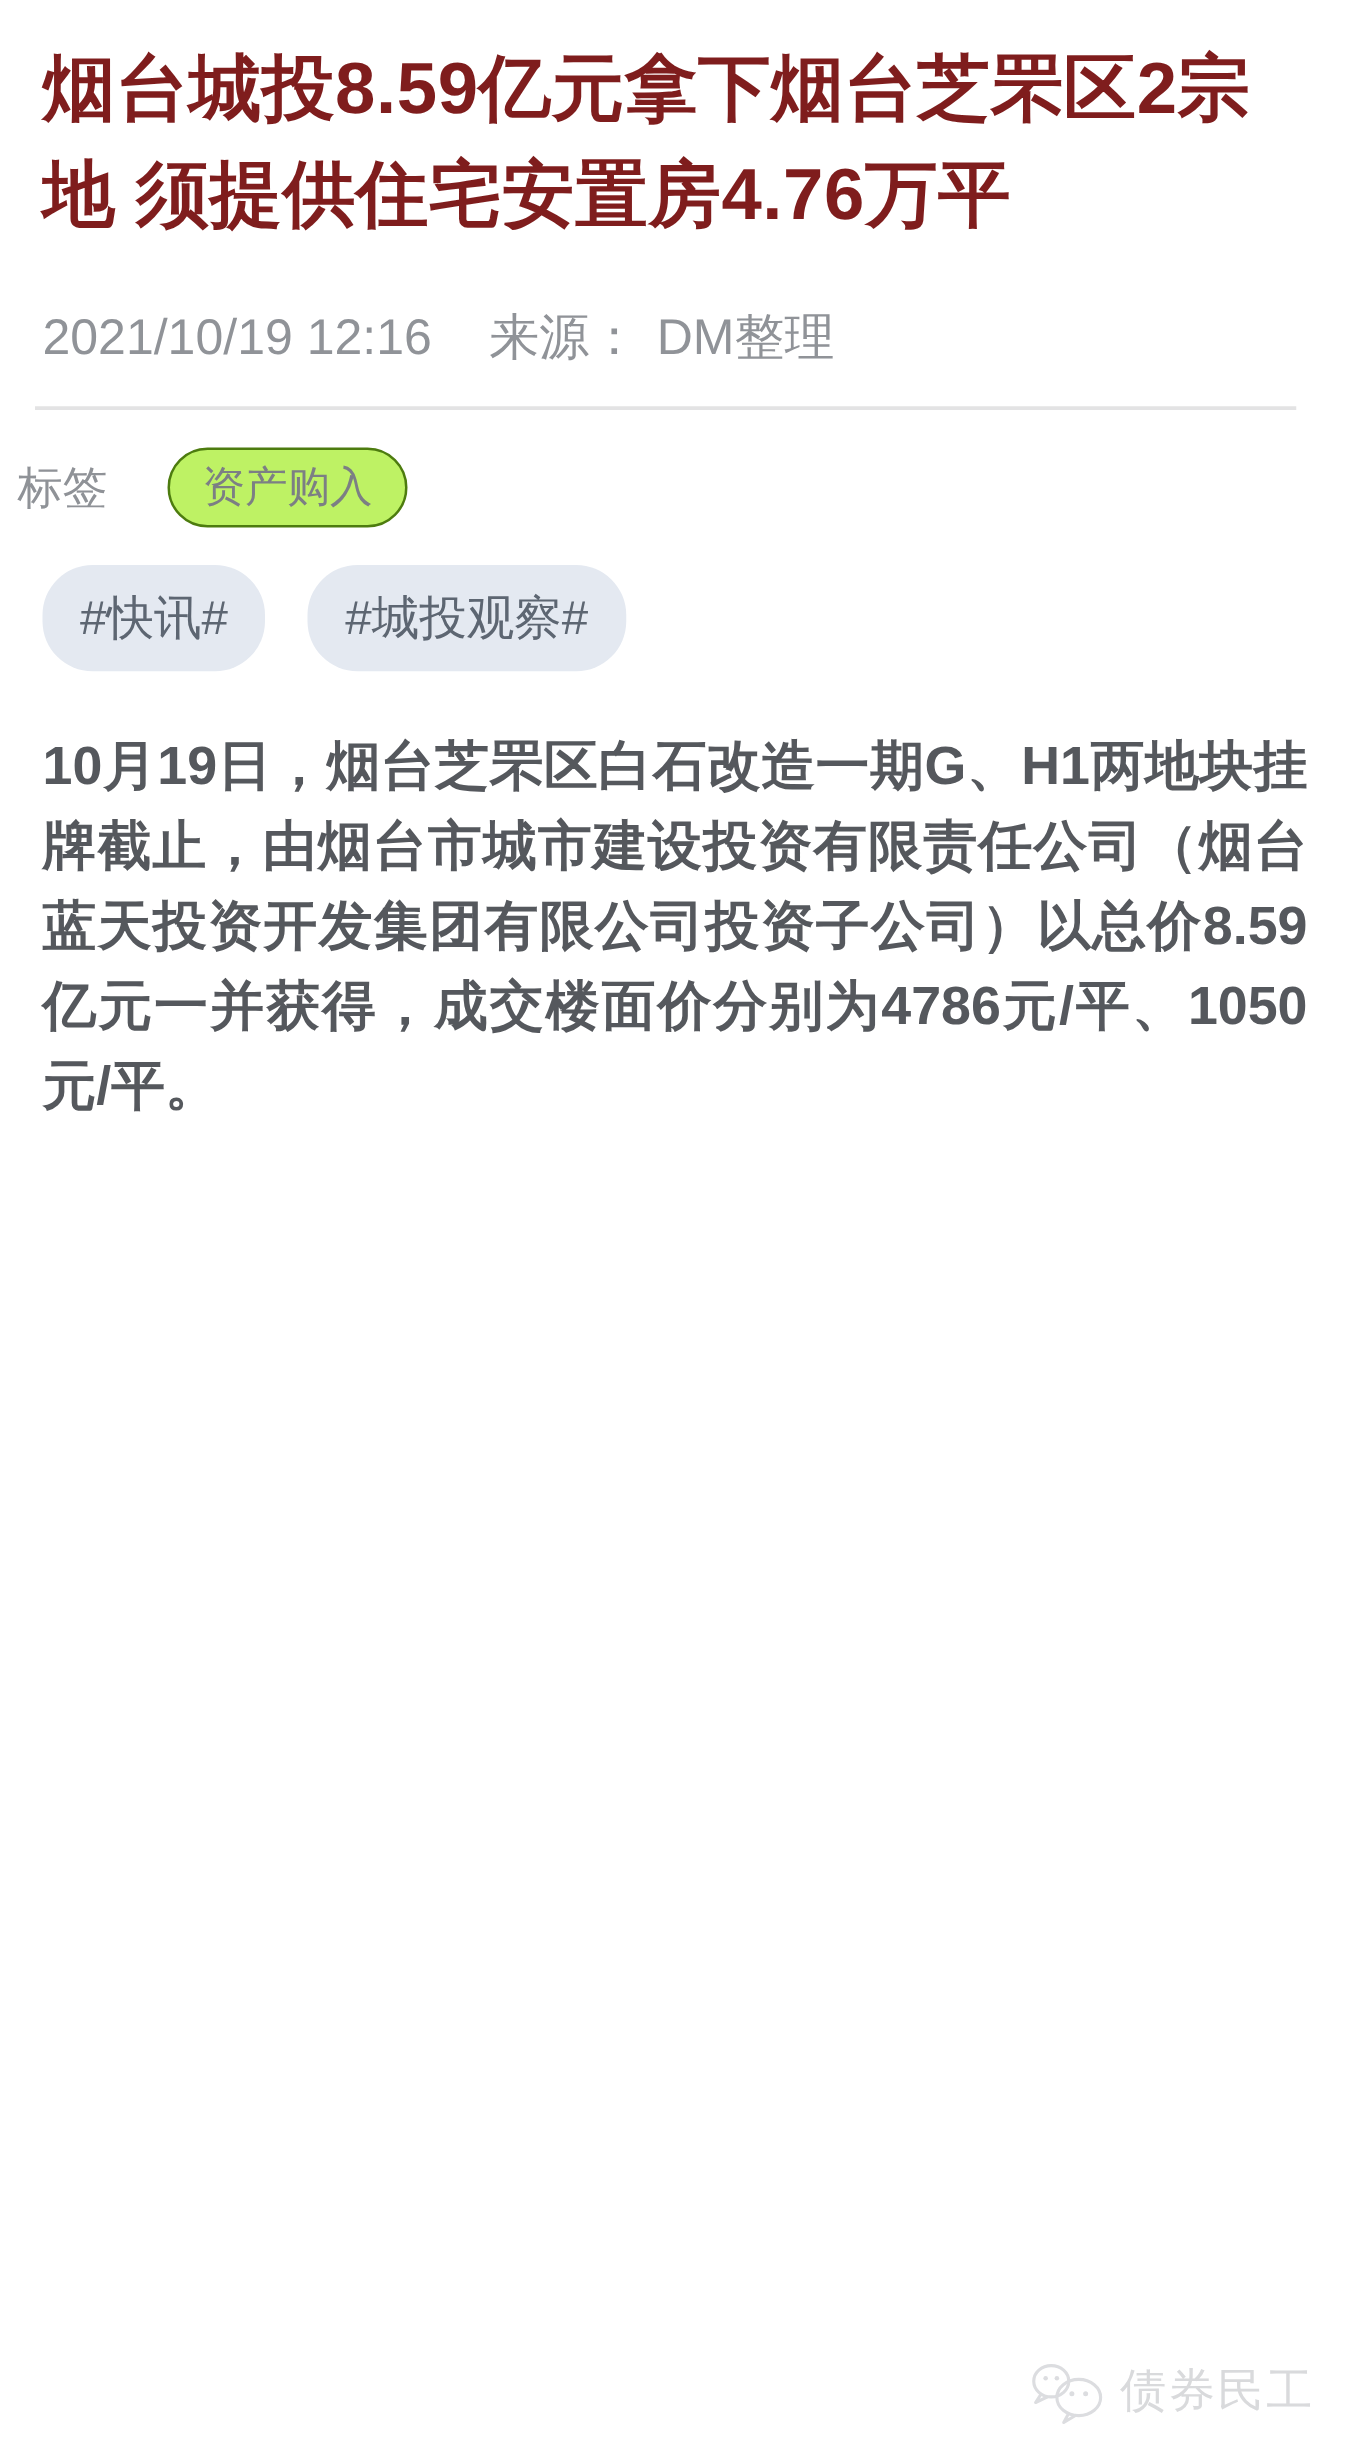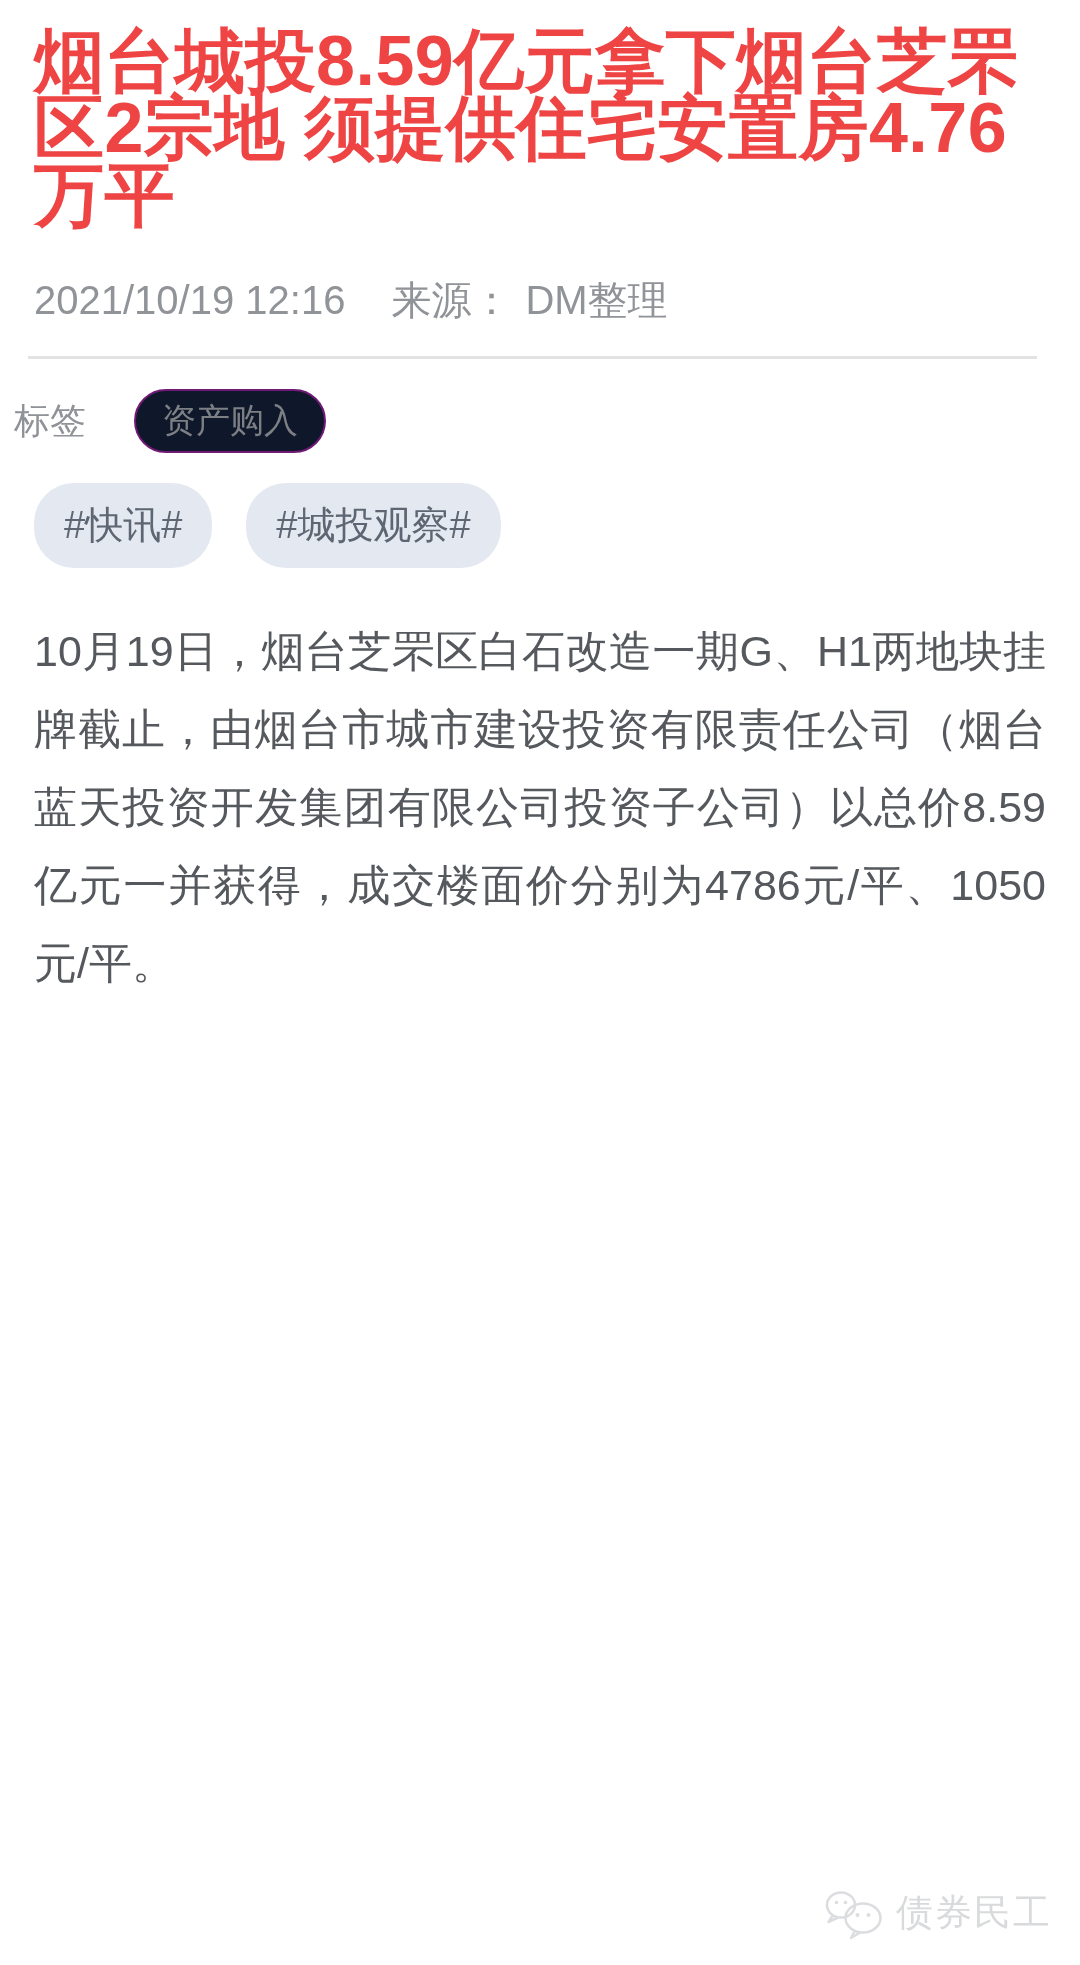--- a/index.html
+++ b/index.html
@@ -1,60 +1,60 @@
 <!DOCTYPE html>
 <html lang="zh"><head>
 <meta charset="utf-8">
 <style>
   html,body{margin:0;padding:0;background:#ffffff;}
   body{width:1080px;font-family:"Liberation Sans","DejaVu Sans",sans-serif;}
   .page{position:relative;width:1080px;height:1965px;background:#ffffff;overflow:hidden;box-sizing:border-box;}
 
   .article-title{
     margin:28px 34px 0 34px;
-    font-size:70px;line-height:67px;font-weight:bold;
-    color:#ef4444;letter-spacing:0.5px;
+    font-size:58px;line-height:85px;font-weight:bold;
+    color:#7f1d1d;letter-spacing:0.5px;
   }
 
   .meta-row{
     margin:44px 34px 0 34px;
     display:flex;align-items:baseline;gap:46px;
     font-size:40px;color:#909398;
   }
   .meta-source{display:flex;gap:14px;}
 
   .separator{
     margin:28px 43px 0 28px;border:none;height:0;
     border-top:3px solid #e3e3e4;
   }
 
   .tag-row{
     margin:30px 34px 0 14px;
     display:flex;align-items:center;gap:48px;
   }
   .tag-label{font-size:36px;color:#8f9297;}
   .tag-pill{
-    display:inline-block;border:2px solid #701a75;border-radius:32px;
-    padding:7px 26px;font-size:34px;color:#7c7f84;background:#0f172a;
+    display:inline-block;border:2px solid #4d7c0f;border-radius:32px;
+    padding:7px 26px;font-size:34px;color:#7c7f84;background:#bef264;
   }
 
   .hash-row{
     margin:30px 34px 0 34px;
     display:flex;align-items:center;gap:34px;
   }
   .hash-pill{
     display:inline-block;background:#e4e9f1;color:#5d6672;
     font-size:38px;padding:17px 30px;border-radius:40px;
   }
 
   .article-body{margin:44px 34px 0 34px;}
   .article-body p{
     margin:0 0 66px 0;
-    font-size:43px;line-height:78px;color:#55585d;
-    text-align:justify;word-break:break-all;
+    font-size:43px;line-height:64px;color:#55585d;
+    text-align:justify;word-break:break-all;font-weight:bold;
   }
   .article-body p:last-child{margin-bottom:0;}
 
   .watermark{
     position:absolute;right:28px;top:1888px;
     display:flex;align-items:flex-start;gap:8px;
     color:#d9dadc;font-size:37px;letter-spacing:2px;
     user-select:none;
   }
   .watermark svg{display:block;}

